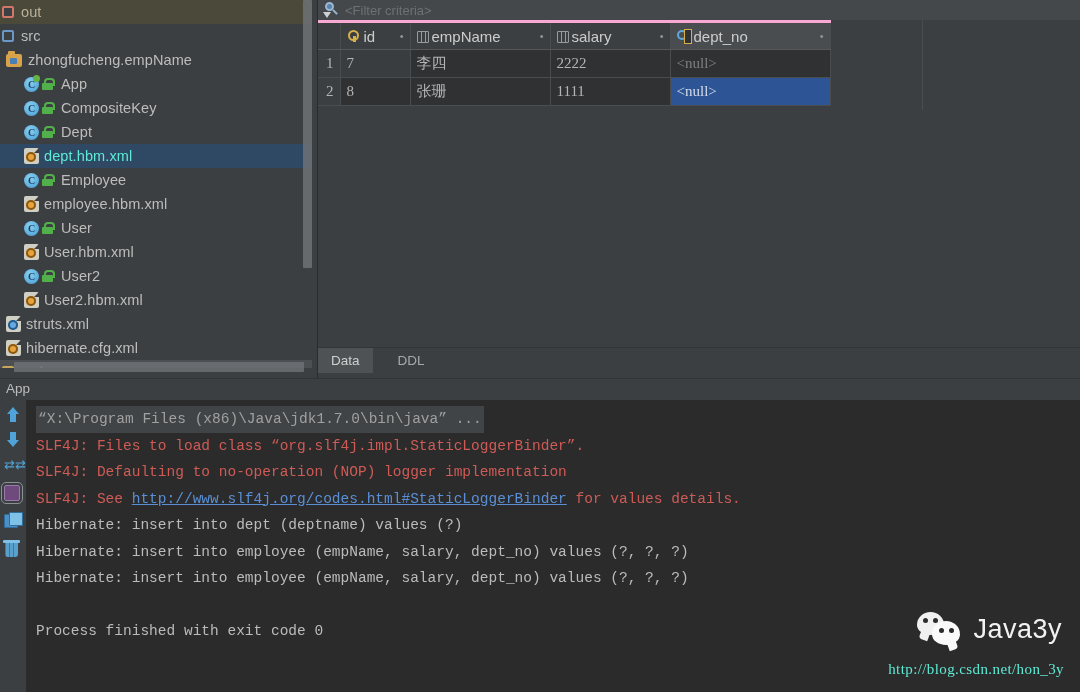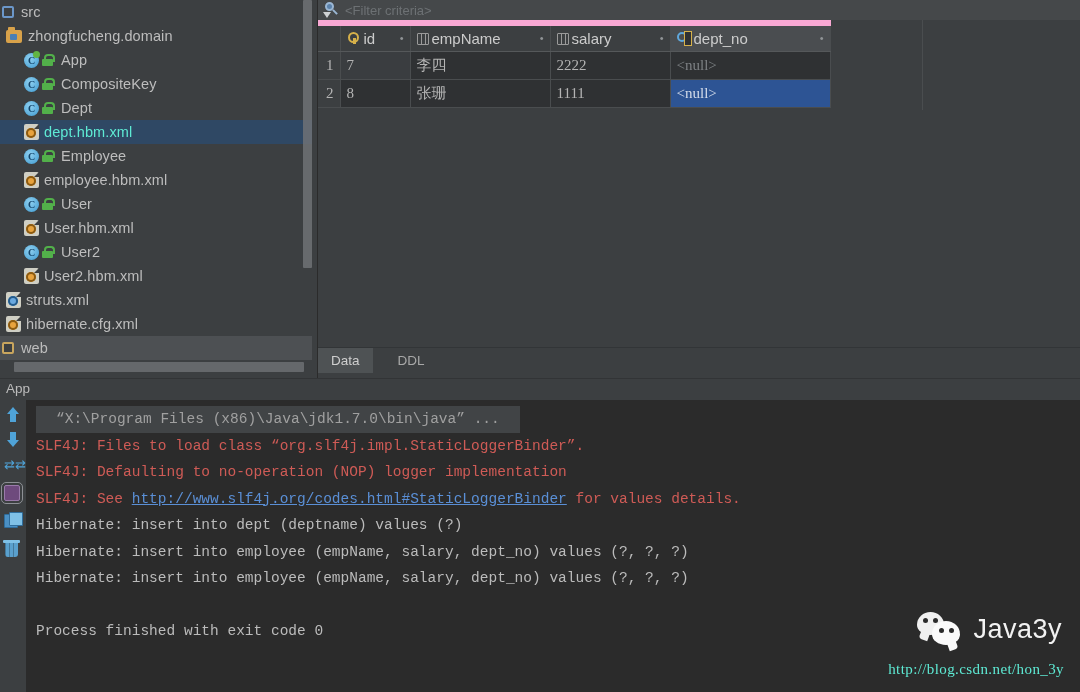--- a/index.html
+++ b/index.html
@@ -142,21 +142,21 @@
   }
   table.grid { border-collapse: collapse; table-layout: fixed; }
   table.grid th, table.grid td {
     border-right: 1px solid #4a4d4f; border-bottom: 1px solid #4a4d4f;
     padding: 0 6px; height: 28px; font-size: 15px; text-align: left;
     color: #b4b4b4; white-space: nowrap; overflow: hidden;
   }
   table.grid th {
     background: #3c3f41; color: #cccccc; font-weight: normal;
     font-family: "Liberation Sans", sans-serif; border-bottom: 1px solid #55585a;
-    border-top: 6px solid #f9a8d4;
+    border-top: 3px solid #f9a8d4;
   }
   table.grid th.hl { background: #4a4d50; }
   .th-inner { display: flex; align-items: center; gap: 3px; }
   .colicon { width: 14px; height: 14px; flex: none; position: relative; }
   .colicon.key:before{
     content:""; position:absolute; left:1px; top:1px; width:7px; height:7px;
     border-radius:50%; border:2px solid #d6b14a;
   }
   .colicon.key:after{
     content:""; position:absolute; left:6px; top:7px; width:3px; height:6px;
@@ -279,21 +279,21 @@
     background:#7fc0e6; border-radius:1px;
   }
 
   #console-text {
     position: absolute; left: 26px; top: 0; width: 1054px; height: 292px;
     font-family: "Liberation Mono", monospace; font-size: 14.5px;
     line-height: 26.5px; padding: 6px 0 0 10px; white-space: nowrap;
   }
   .cline { height: 26.5px; }
   .cmd {
-    background: #414446; color: #a0a0a0; display: inline-block; padding: 0 20px;
+    background: #414446; color: #a0a0a0; display: inline-block; padding: 0 2px;
   }
   .err { color: #cf5b56; }
   .lnk {
     color: #5a8fd6; text-decoration: underline;
   }
   .out { color: #bbbbbb; }
 
   
   #watermark {
     position: absolute; right: 18px; bottom: 46px;
@@ -329,27 +329,31 @@
     position: absolute; right: 16px; bottom: 14px;
     color: #5eead4; font-size: 15px; font-family: "Liberation Serif", serif;
     letter-spacing: .4px;
   }
 </style>
 </head>
 <body>
 <div id="root">
 
 <div id="project-tree">
+      <div class="tree-row indent-0 excluded">
+        <span class="ic ic-module"></span>
+        <span class="tree-label">out</span>
+      </div>
       <div class="tree-row indent-0">
         <span class="ic ic-module blue"></span>
         <span class="tree-label">src</span>
       </div>
       <div class="tree-row indent-1">
         <span class="ic ic-folder"></span>
-        <span class="tree-label">zhongfucheng.domain</span>
+        <span class="tree-label">zhongfucheng.empName</span>
       </div>
       <div class="tree-row indent-2">
         <span class="ic ic-class run">C</span>
         <span class="ic ic-lock"></span>
         <span class="tree-label">App</span>
       </div>
       <div class="tree-row indent-2">
         <span class="ic ic-class">C</span>
         <span class="ic ic-lock"></span>
         <span class="tree-label">CompositeKey</span>

